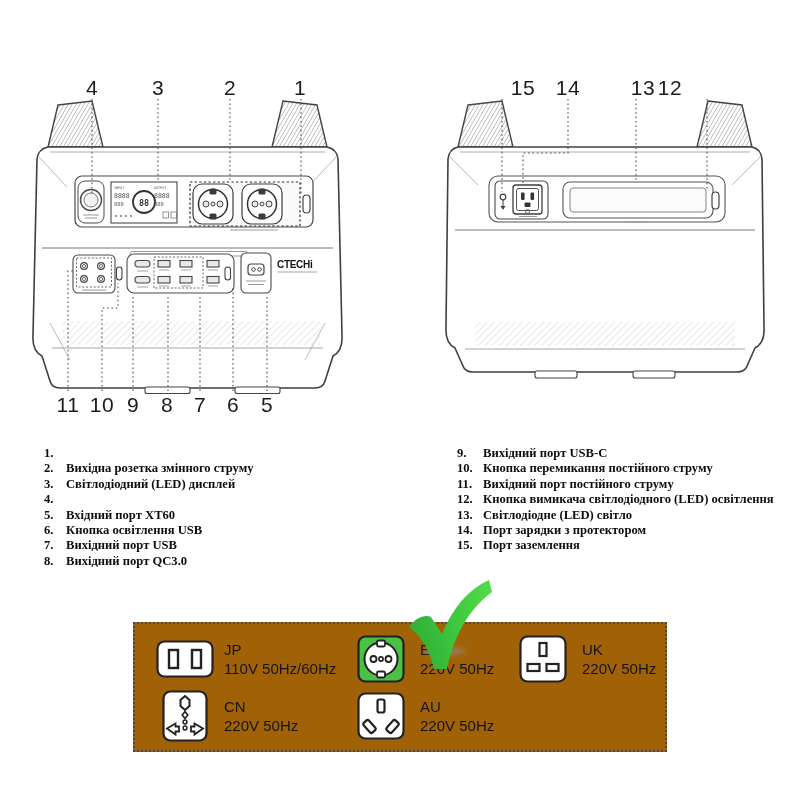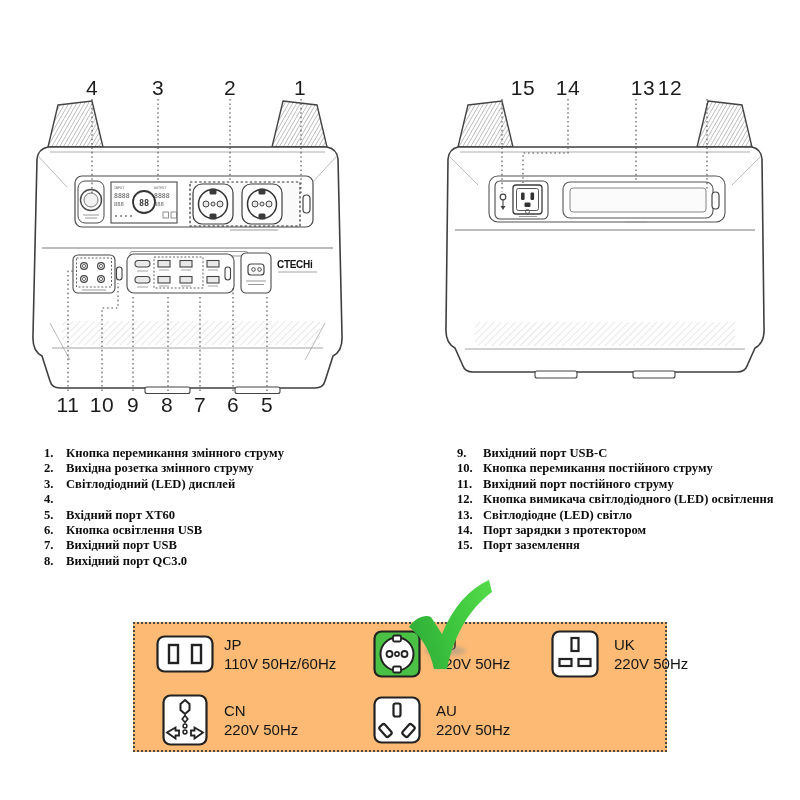--- a/index.html
+++ b/index.html
@@ -12,23 +12,23 @@
   .plist{position:absolute;list-style:none;margin:0;padding:0;
          font-family:"Liberation Serif",serif;font-weight:bold;font-size:12.6px;
          line-height:15.4px;color:#0d0d0d;}
   .plist li{display:flex;}
   .plist .pnum{flex:none;}
   .plist-left{left:44px;top:446px;width:396px;}
   .plist-left .pnum{width:22px;}
   .plist-right{left:457px;top:446px;width:345px;}
   .plist-right .pnum{width:26px;}
   .plug-panel{position:absolute;left:133px;top:622px;width:534px;height:130px;
-              border:2px dotted #4a4a4a;box-sizing:border-box;background:#fdba74;
+              border:2px dotted #4a4a4a;box-sizing:border-box;background:#a16207;
               display:grid;grid-template-columns:196px 162px 152px;grid-template-rows:1fr 1fr;
-              padding:6px 0 6px 20px;align-items:center;gap:16px;}
+              padding:6px 0 6px 20px;align-items:center;}
   .plug-cell{display:flex;align-items:center;gap:9px;}
   .plug-iconbox{flex:none;width:60px;display:flex;justify-content:center;align-items:center;}
   .plug-text{font-size:15px;line-height:19px;color:#141414;white-space:nowrap;}
   .checkmark{position:absolute;left:403px;top:577px;}
 </style>
 </head>
 <body>
 
 <div class="canvas">
 
@@ -231,21 +231,20 @@
   <div class="callout" style="left:267px;top:393px;">5</div>
 
   <div class="callout" style="left:502px;top:76px;margin-left:21px;">15</div>
   <div class="callout" style="left:568px;top:76px;">14</div>
   <div class="callout" style="left:600px;top:76px;margin-left:43px;">13</div>
   <div class="callout" style="left:670px;top:76px;">12</div>
 
   <ul class="plist plist-left">
     <li>
         <span class="pnum">1.</span>
-        <span>Кнопка перемикання змінного струму</span>
       </li>
     <li>
         <span class="pnum">2.</span>
         <span>Вихідна розетка змінного струму</span>
       </li>
     <li>
         <span class="pnum">3.</span>
         <span>Світлодіодний (LED) дисплей</span>
       </li>
     <li>

